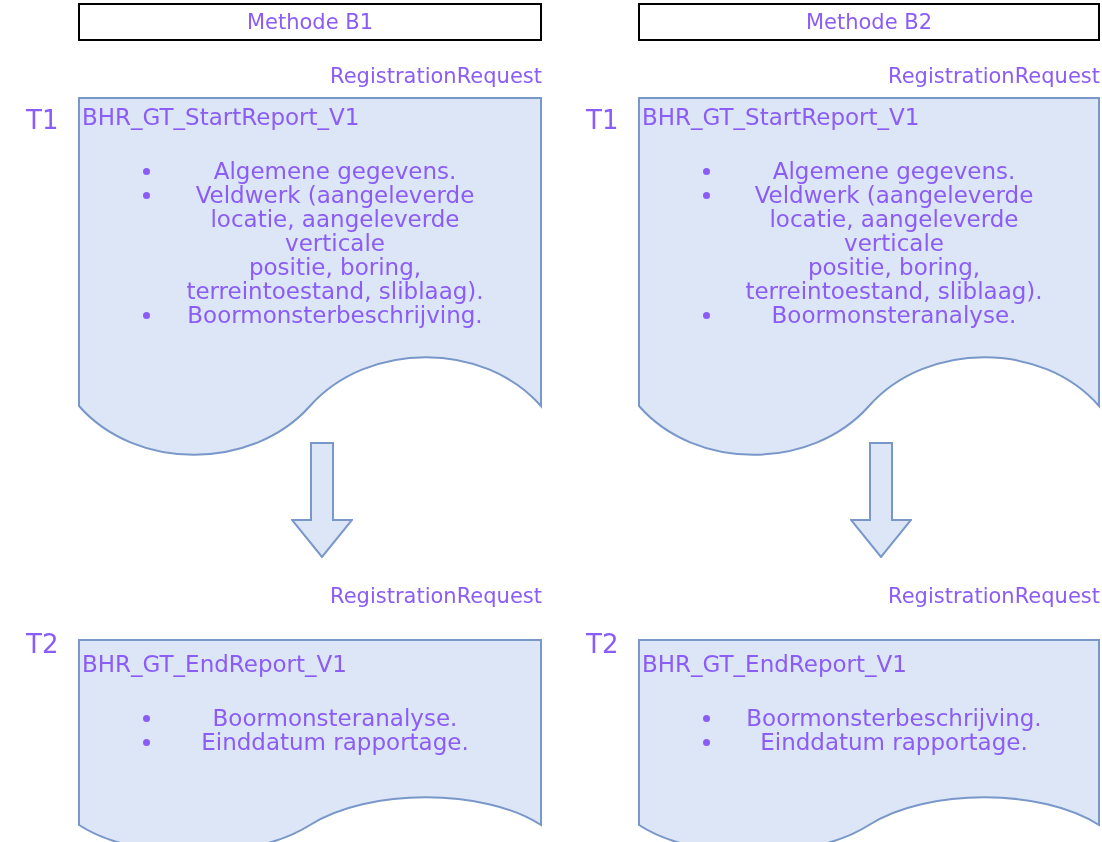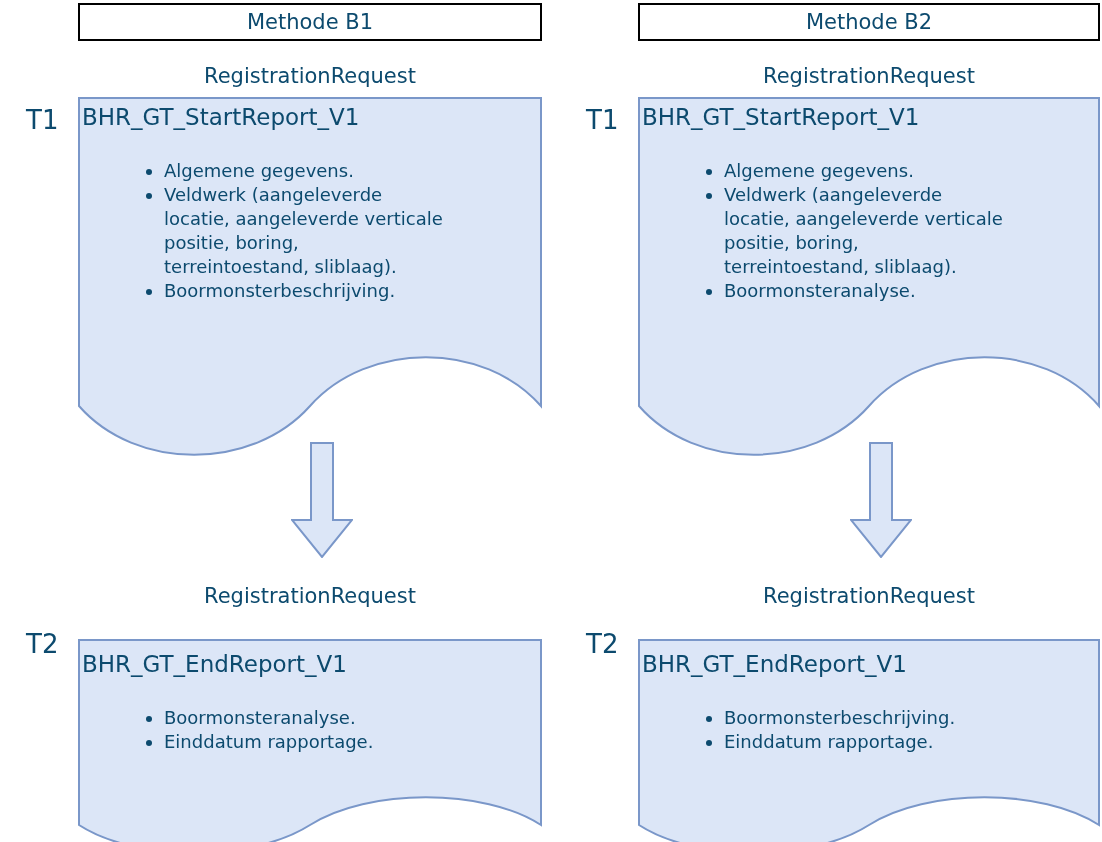--- a/index.html
+++ b/index.html
@@ -2,42 +2,42 @@
 <html><head>
 <meta charset="utf-8">
 <style>
   html, body { margin: 0; padding: 0; background: #ffffff; }
   #page {
     position: relative;
     width: 1102px;
     height: 842px;
     background: #ffffff;
     font-family: "DejaVu Sans", "Liberation Sans", sans-serif;
-    color: #0c4a6e;
+    color: #8b5cf6;
     overflow: hidden;
   }
   .col { position: absolute; top: 0; height: 842px; }
   #col-b1 { left: 78px;  width: 464px; }
   #col-b2 { left: 638px; width: 462px; }
 
   .header-box {
     position: absolute;
     top: 3px; left: 0; right: 0;
     height: 34px;
     background: #ffffff;
     border: 2px solid #000000;
     text-align: center;
     line-height: 34px;
     font-size: 21px;
   }
 
   .caption {
     position: absolute;
     left: 0; right: 0;
-    text-align: center;
+    text-align: right;
     font-size: 21px;
     line-height: 24px;
   }
   .caption.t1 { top: 64px; }
   .caption.t2 { top: 584px; }
 
   .doc { position: absolute; left: 0; right: 0; }
   .doc.t1 { top: 97px;  height: 360px; }
   .doc.t2 { top: 639px; height: 216px; }
   .doc svg { position: absolute; left: 0; top: 0; width: 100%; height: 100%; display: block; }
@@ -47,23 +47,24 @@
     margin: 8px 0 0 4px;
     font-size: 23px;
     line-height: 24px;
     white-space: nowrap;
   }
   .doc.t2 .doc-title { margin-top: 13px; }
 
   ul.doc-bullets {
     margin: 30px 0 0 0;
     padding: 0 36px 0 86px;
-    font-size: 18px;
+    font-size: 23px;
     line-height: 24px;
     list-style: disc outside;
+    text-align: center;
   }
   ul.doc-bullets li { white-space: pre-line; }
 
   .time-label {
     position: absolute;
     width: 48px;
     font-size: 26px;
     line-height: 24px;
   }
 

